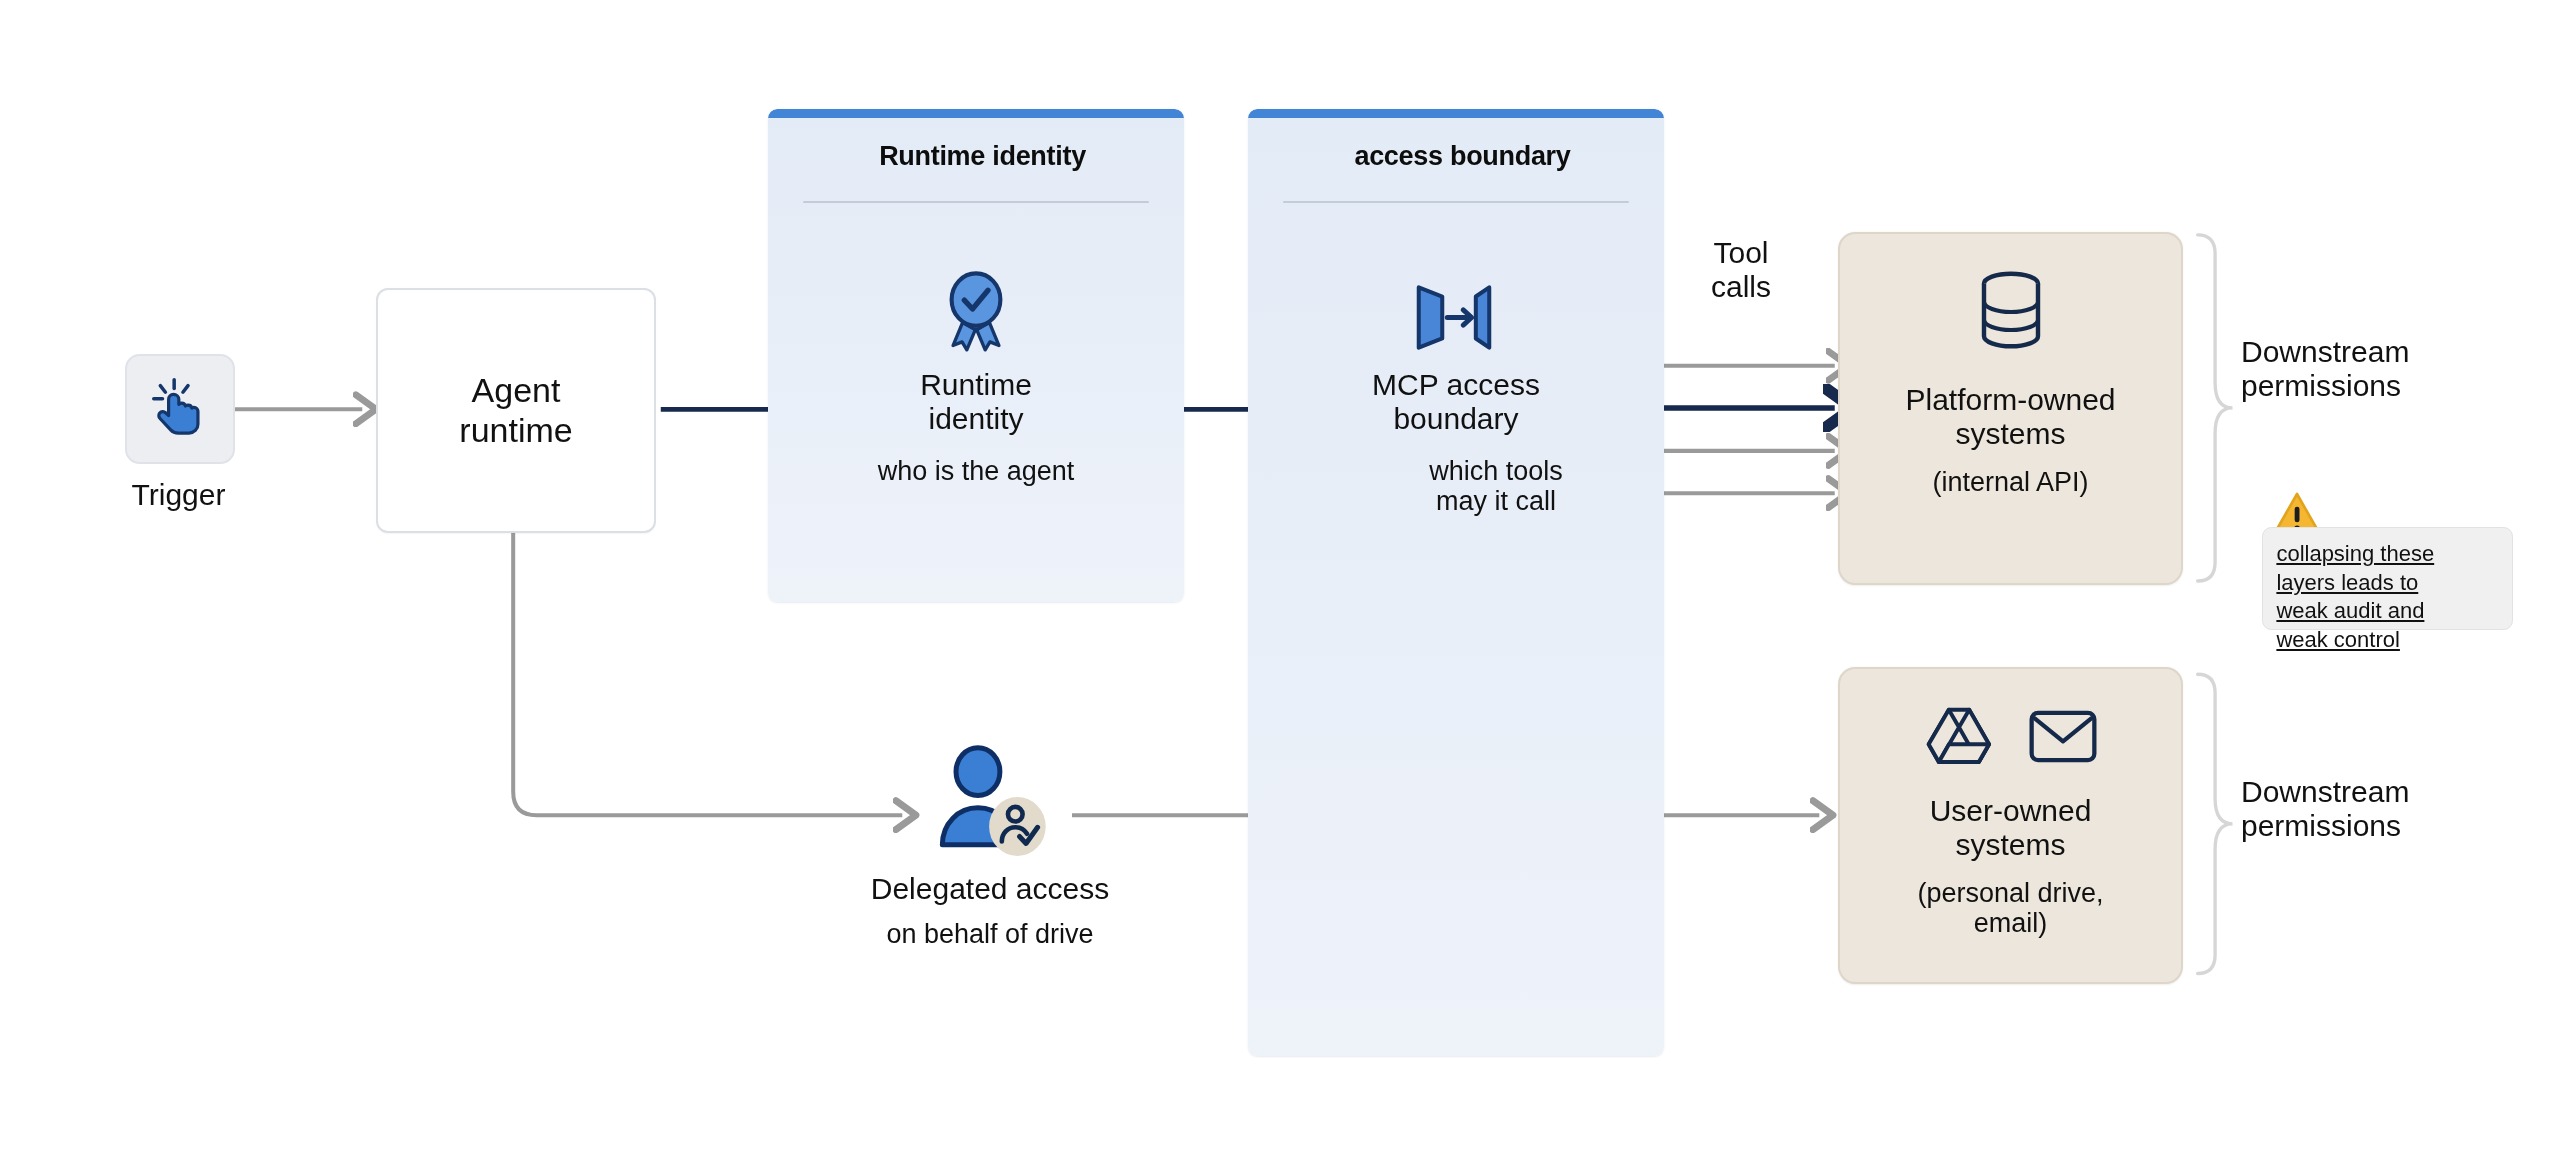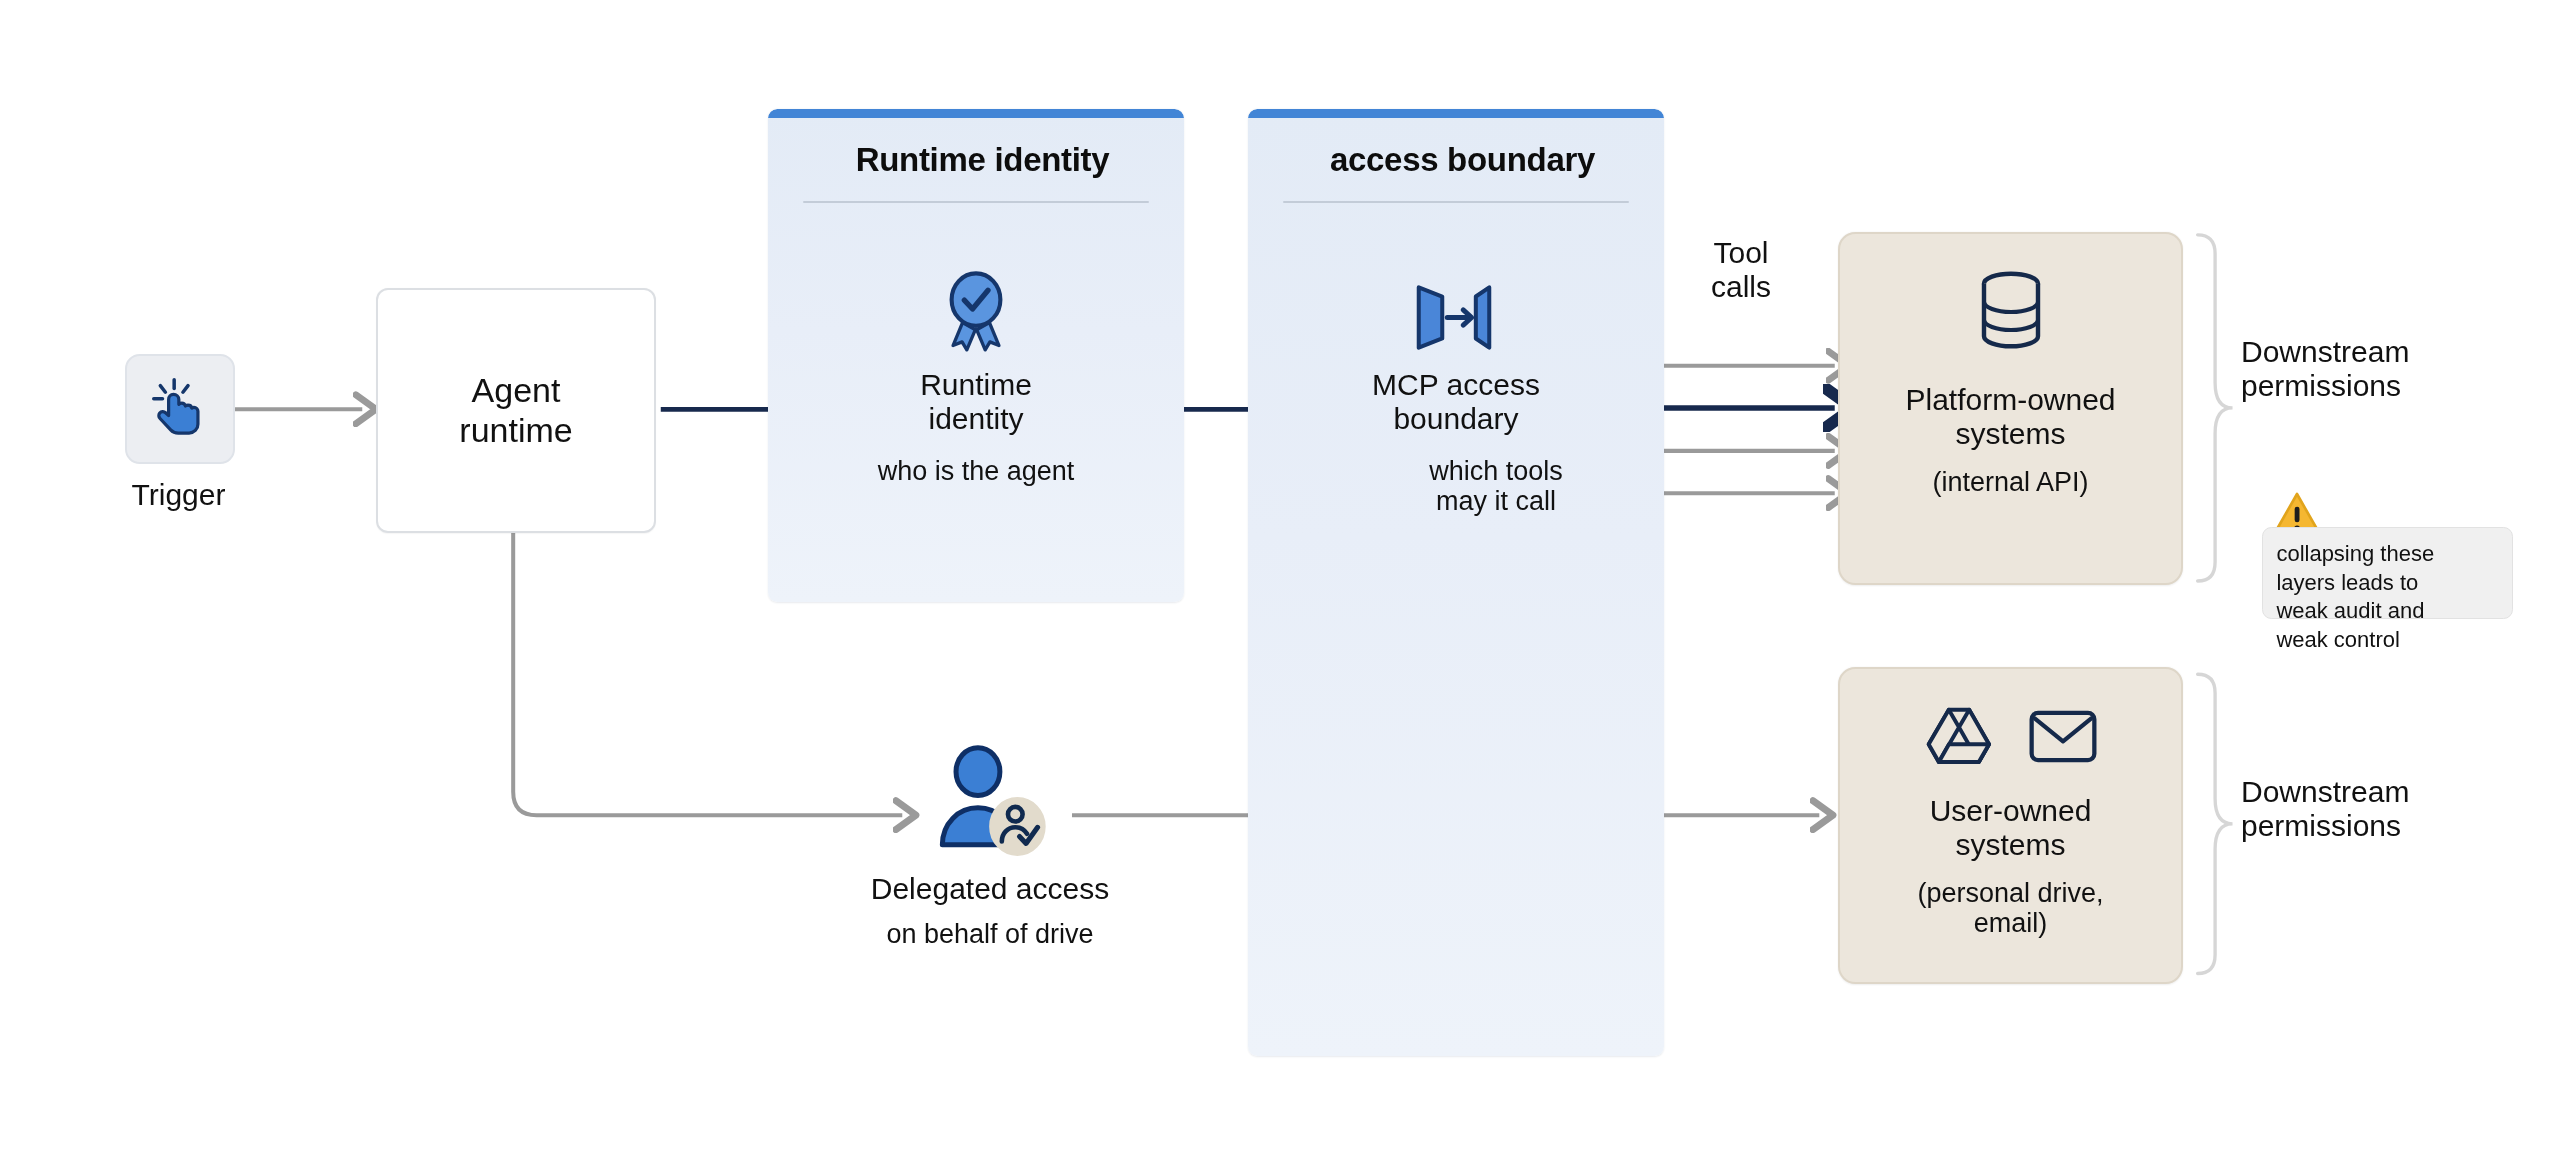--- a/index.html
+++ b/index.html
@@ -8,21 +8,21 @@
   .stage{position:absolute;inset:0;}
   .abs{position:absolute;}
 
   
   .panel{position:absolute;border-radius:9.4px;overflow:hidden;
          background:linear-gradient(180deg,#e3ebf6 0%,#e8eef8 45%,#eef3fa 100%);
          box-shadow:0 0.7px 2px rgba(30,50,90,.10);}
   .panel-topbar{position:absolute;left:0;right:0;top:0;height:9.4px;
                 background:#4285d6;border-radius:9.4px 9.4px 0 0;}
   .panel-title{position:absolute;left:0;right:0;top:32px;text-align:center;
-               font-size:33px;font-weight:700;letter-spacing:-0.3px;color:#0d0d0d;margin-left:13px;}
+               font-size:27px;font-weight:700;letter-spacing:-0.3px;color:#0d0d0d;margin-left:13px;}
   .panel-divider{position:absolute;height:2px;background:#c3ccd8;border-radius:1.3px;}
 
   
   .t{position:absolute;text-align:center;line-height:1.12;color:#111;}
   .t-lg{font-size:30px;}
   .t-sm{font-size:27px;}
 
   
   .wbox{position:absolute;background:#fff;border:2px solid #dcdfe3;border-radius:12px;
         display:flex;align-items:center;justify-content:center;text-align:center;
@@ -223,21 +223,21 @@
   <div class="t t-lg" style="left:2241px;top:335px;width:335px;text-align:left;">
     <div>Downstream</div>
     <div>permissions</div>
   </div>
 
   <svg class="abs" style="left:2270px;top:490px;width:54px;height:50px;" viewBox="0 0 32 30">
     <path d="M16,2.4 L30,27 L2,27 Z" fill="#f5b731" stroke="#e1a41c" stroke-width="1.6" stroke-linejoin="round"></path>
     <rect x="14.6" y="10" width="2.9" height="9.4" rx="1.4" fill="#1d1d1d"></rect>
     <circle cx="16.05" cy="23" r="1.75" fill="#1d1d1d"></circle>
   </svg>
-  <div class="callout" style="left:2262px;top:527px;width:251px;height:92px;">
+  <div class="callout" style="left:2262px;top:527px;width:251px;height:103px;text-decoration:underline;">
     <div>collapsing these</div>
     <div>layers leads to</div>
     <div>weak audit and</div>
     <div>weak control</div>
   </div>
 
   <div class="t t-lg" style="left:2241px;top:775px;width:335px;text-align:left;">
     <div>Downstream</div>
     <div>permissions</div>
   </div>

